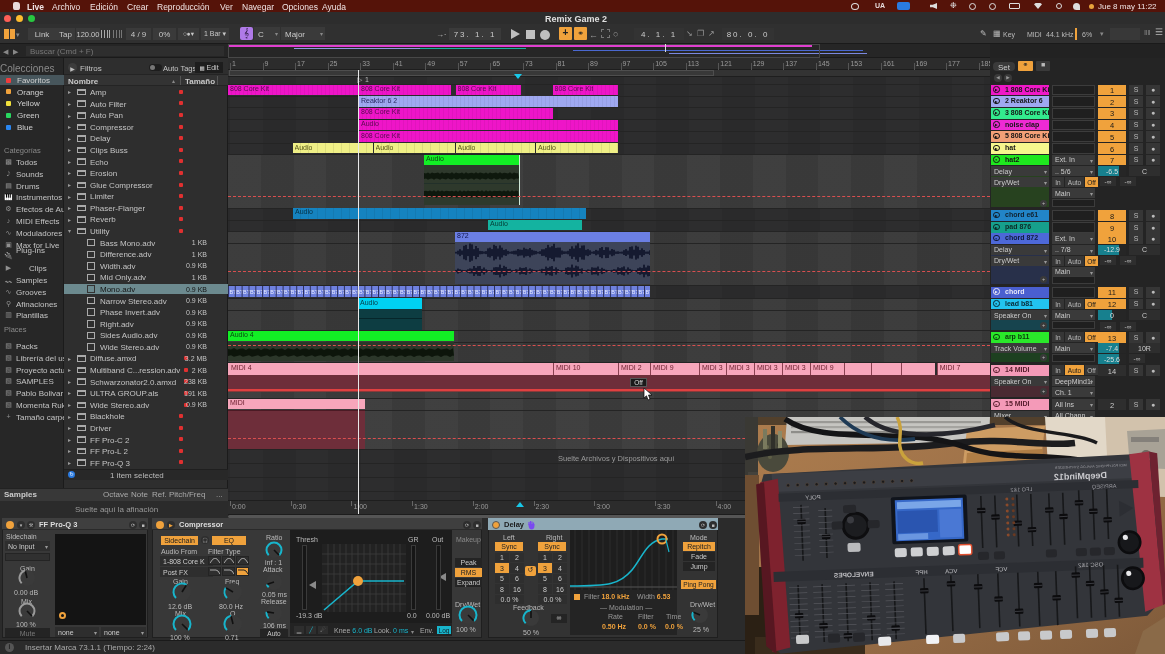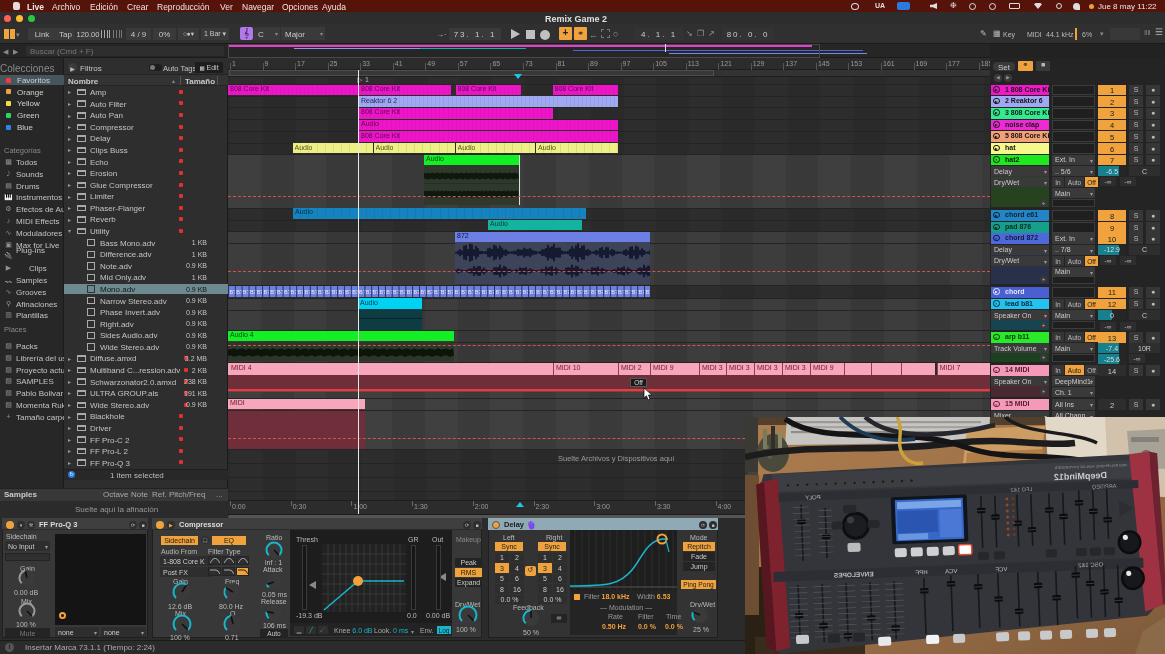--- a/index.html
+++ b/index.html
@@ -220,21 +220,21 @@
 <div class="a" style="left:77px;top:227.8600000000001px;width:9px;height:6.5px;border:1px solid #aaa;border-top-width:2px;"></div>
 <div class="a" style="left:90px;top:227.0600000000001px;color:#c4c4c4;white-space:nowrap;">Utility</div>
 <div class="a" style="left:179px;top:228.8600000000001px;width:4px;height:4px;background:#e03030;border-radius:1px;"></div>
 <div class="a" style="left:87px;top:238.9400000000001px;width:8px;height:7.5px;border:1px solid #aaa;"></div>
 <div class="a" style="left:100px;top:238.6400000000001px;color:#c4c4c4;white-space:nowrap;">Bass Mono.adv</div>
 <div class="a" style="left:183px;top:239.24000000000012px;width:24px;text-align:right;color:#c4c4c4;font-size:7px;">1 KB</div>
 <div class="a" style="left:87px;top:250.52000000000012px;width:8px;height:7.5px;border:1px solid #aaa;"></div>
 <div class="a" style="left:100px;top:250.2200000000001px;color:#c4c4c4;white-space:nowrap;">Difference.adv</div>
 <div class="a" style="left:183px;top:250.82000000000014px;width:24px;text-align:right;color:#c4c4c4;font-size:7px;">1 KB</div>
 <div class="a" style="left:87px;top:262.10000000000014px;width:8px;height:7.5px;border:1px solid #aaa;"></div>
-<div class="a" style="left:100px;top:261.8000000000001px;color:#c4c4c4;white-space:nowrap;">Note.adv</div>
+<div class="a" style="left:100px;top:261.8000000000001px;color:#c4c4c4;white-space:nowrap;">Width.adv</div>
 <div class="a" style="left:183px;top:262.40000000000015px;width:24px;text-align:right;color:#c4c4c4;font-size:7px;">0.9 KB</div>
 <div class="a" style="left:87px;top:273.6800000000001px;width:8px;height:7.5px;border:1px solid #aaa;"></div>
 <div class="a" style="left:100px;top:273.3800000000001px;color:#c4c4c4;white-space:nowrap;">Mid Only.adv</div>
 <div class="a" style="left:183px;top:273.98000000000013px;width:24px;text-align:right;color:#c4c4c4;font-size:7px;">1 KB</div>
 <div class="a" style="left:64px;top:283.7600000000001px;width:164px;height:10.5px;background:#6c8a8f;"></div>
 <div class="a" style="left:87px;top:285.2600000000001px;width:8px;height:7.5px;border:1px solid #333;"></div>
 <div class="a" style="left:100px;top:284.9600000000001px;color:#141414;white-space:nowrap;">Mono.adv</div>
 <div class="a" style="left:183px;top:285.5600000000001px;width:24px;text-align:right;color:#141414;font-size:7px;">0.9 KB</div>
 <div class="a" style="left:87px;top:296.8400000000001px;width:8px;height:7.5px;border:1px solid #aaa;"></div>
 <div class="a" style="left:100px;top:296.5400000000001px;color:#c4c4c4;white-space:nowrap;">Narrow Stereo.adv</div>

